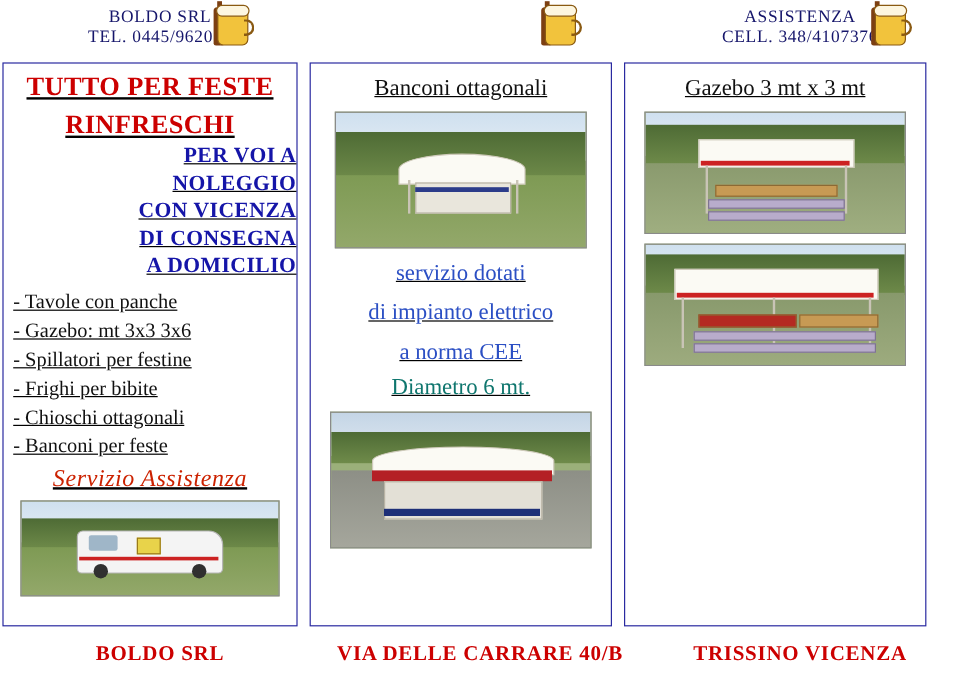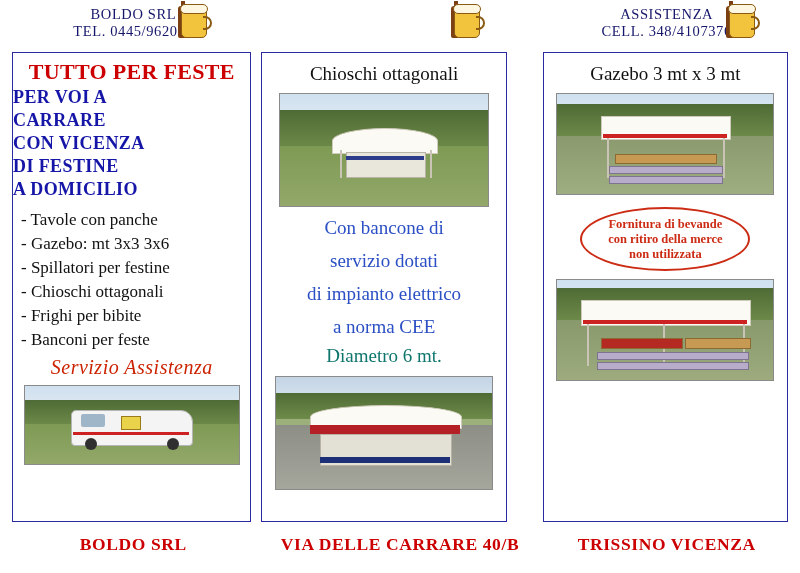--- a/index.html
+++ b/index.html
@@ -109,47 +109,48 @@
 
   .logo-1 { left: 178px; }
   .logo-2 { left: 451px; }
   .logo-3 { left: 726px; }
 
   
   .panels {
     display: flex;
     width: 800px;
     height: 470px;
-    padding: 0 12px;
+    padding: 0 2px;
     box-sizing: border-box;
     gap: 10px;
+    text-decoration: underline;
   }
   .panel {
     border: 1.5px solid #2a2aa0;
     background: #ffffff;
     position: relative;
     box-sizing: border-box;
   }
   .panel-1 { width: 246px; }
   .panel-2 { width: 252px; }
-  .panel-3 { width: 252px; margin-left: 26px; }
+  .panel-3 { width: 252px; }
 
   
   .p1-title {
     text-align: center;
     color: #cc0000;
     font-family: "Liberation Serif", serif;
     font-weight: bold;
     font-size: 22px;
     line-height: 26px;
     letter-spacing: 0.3px;
     margin-top: 6px;
   }
   .p1-sub {
-    text-align: left;
+    text-align: right;
     color: #1515a8;
     font-weight: bold;
     font-size: 18px;
     line-height: 21px;
     letter-spacing: 0.4px;
     margin-top: 2px;
   }
   .p1-list {
     margin: 8px 0 0 8px;
     color: #111111;
@@ -381,66 +382,66 @@
         <div class="mug"></div>
         <div class="foam"></div>
         <div class="handle"></div>
     </div>
   </div>
 
   <div class="panels">
 
     <div class="panel panel-1">
       <div class="p1-title">TUTTO PER FESTE</div>
+      <div class="p1-title">RINFRESCHI</div>
 
       <div class="p1-sub">PER VOI A</div>
-      <div class="p1-sub">CARRARE</div>
+      <div class="p1-sub">NOLEGGIO</div>
       <div class="p1-sub">CON VICENZA</div>
-      <div class="p1-sub">DI FESTINE</div>
+      <div class="p1-sub">DI CONSEGNA</div>
       <div class="p1-sub">A DOMICILIO</div>
 
       <div class="p1-list">
         <div>- Tavole con panche</div>
         <div>- Gazebo: mt 3x3  3x6</div>
         <div>- Spillatori per festine</div>
+        <div>- Frighi per bibite</div>
         <div>- Chioschi ottagonali</div>
-        <div>- Frighi per bibite</div>
         <div>- Banconi per feste</div>
       </div>
 
       <div class="p1-script">Servizio Assistenza</div>
 
       <div class="photo van-photo">
         <div class="sky" style="height:34px;"></div>
         <div class="trees" style="top:14px;height:26px;"></div>
         <div class="ground" style="height:40px;"></div>
         <div class="van-body"></div>
         <div class="van-win"></div>
         <div class="van-logo"></div>
         <div class="van-stripe"></div>
         <div class="van-wheel w1"></div>
         <div class="van-wheel w2"></div>
       </div>
     </div>
 
     <div class="panel panel-2">
-      <div class="p2-title">Chioschi ottagonali</div>
+      <div class="p2-title">Banconi ottagonali</div>
 
       <div class="photo kiosk-photo-1">
         <div class="sky" style="height:40px;"></div>
         <div class="trees" style="top:16px;height:40px;"></div>
         <div class="ground" style="height:60px;"></div>
         <div class="gz-canopy" style="left:52px; top:34px; width:104px; height:24px; border-radius:50% 50% 0 0;"></div>
         <div class="gz-counter" style="left:66px; top:58px; width:78px; height:24px;"></div>
         <div class="gz-band" style="left:66px; top:62px; width:78px; height:4px;"></div>
         <div class="gz-leg" style="left:60px; top:56px; height:28px;"></div>
         <div class="gz-leg" style="left:150px; top:56px; height:28px;"></div>
       </div>
 
-      <div class="p2-blue">Con bancone di</div>
       <div class="p2-blue">servizio dotati</div>
       <div class="p2-blue">di impianto elettrico</div>
       <div class="p2-blue">a norma CEE</div>
       <div class="p2-dark">Diametro 6 mt.</div>
 
       <div class="photo kiosk-photo-2">
         <div class="sky" style="height:36px; background:linear-gradient(#c4d5e6,#dfe8f0);"></div>
         <div class="trees" style="top:16px;height:26px;"></div>
         <div class="ground" style="height:64px; background:linear-gradient(#8d8f86,#a5a69c);"></div>
         <div class="gz-canopy" style="left:34px; top:28px; width:150px; height:22px; border-radius:50% 50% 0 0;"></div>
@@ -459,25 +460,20 @@
         <div class="ground" style="height:58px; background:linear-gradient(#8a9a6e,#9fae80);"></div>
         <div class="gz-canopy" style="left:44px; top:22px; width:128px; height:22px;"></div>
         <div class="gz-band" style="left:46px; top:40px; width:124px; height:4px; background:#cc2222;"></div>
         <div class="gz-leg" style="left:50px; top:44px; height:40px;"></div>
         <div class="gz-leg" style="left:166px; top:44px; height:40px;"></div>
         <div class="tbl" style="left:58px; top:60px; width:100px; height:8px;"></div>
         <div class="bench" style="left:52px; top:72px; width:112px; height:6px;"></div>
         <div class="bench" style="left:52px; top:82px; width:112px; height:6px;"></div>
       </div>
 
-      <div class="oval">
-        <div>Fornitura di bevande</div>
-        <div>con ritiro della merce</div>
-        <div>non utilizzata</div>
-      </div>
 
 
       <div class="photo gazebo-photo">
         <div class="sky" style="height:34px;"></div>
         <div class="trees" style="top:8px;height:34px;"></div>
         <div class="ground" style="height:60px; background:linear-gradient(#88996c,#9dab7e);"></div>
         <div class="gz-canopy" style="left:24px; top:20px; width:168px; height:24px;"></div>
         <div class="gz-band" style="left:26px; top:40px; width:164px; height:4px; background:#cc2222;"></div>
         <div class="gz-leg" style="left:30px; top:44px; height:42px;"></div>
         <div class="gz-leg" style="left:106px; top:44px; height:42px;"></div>

